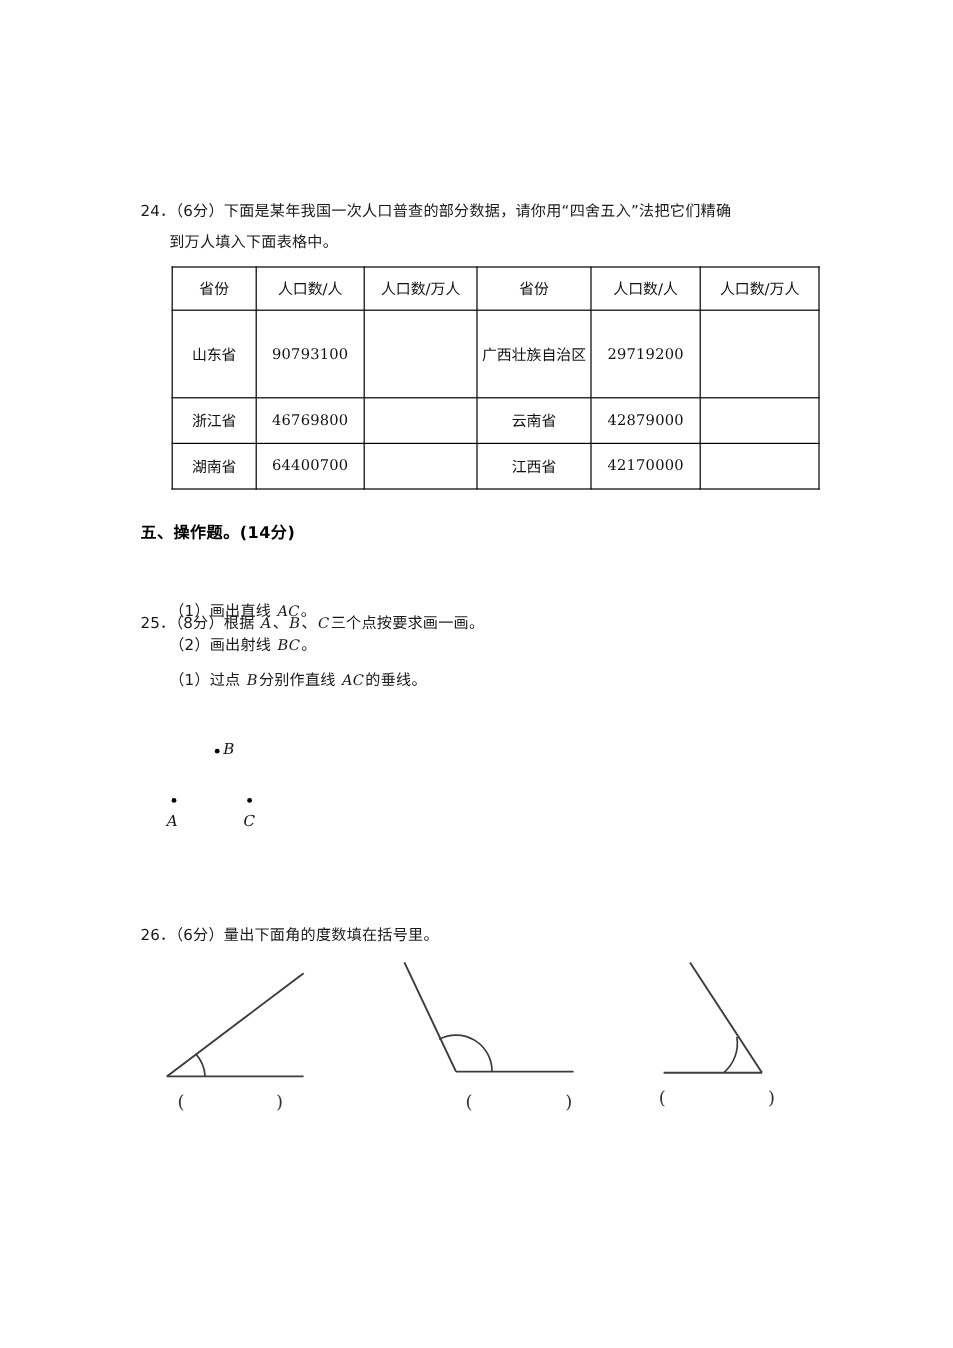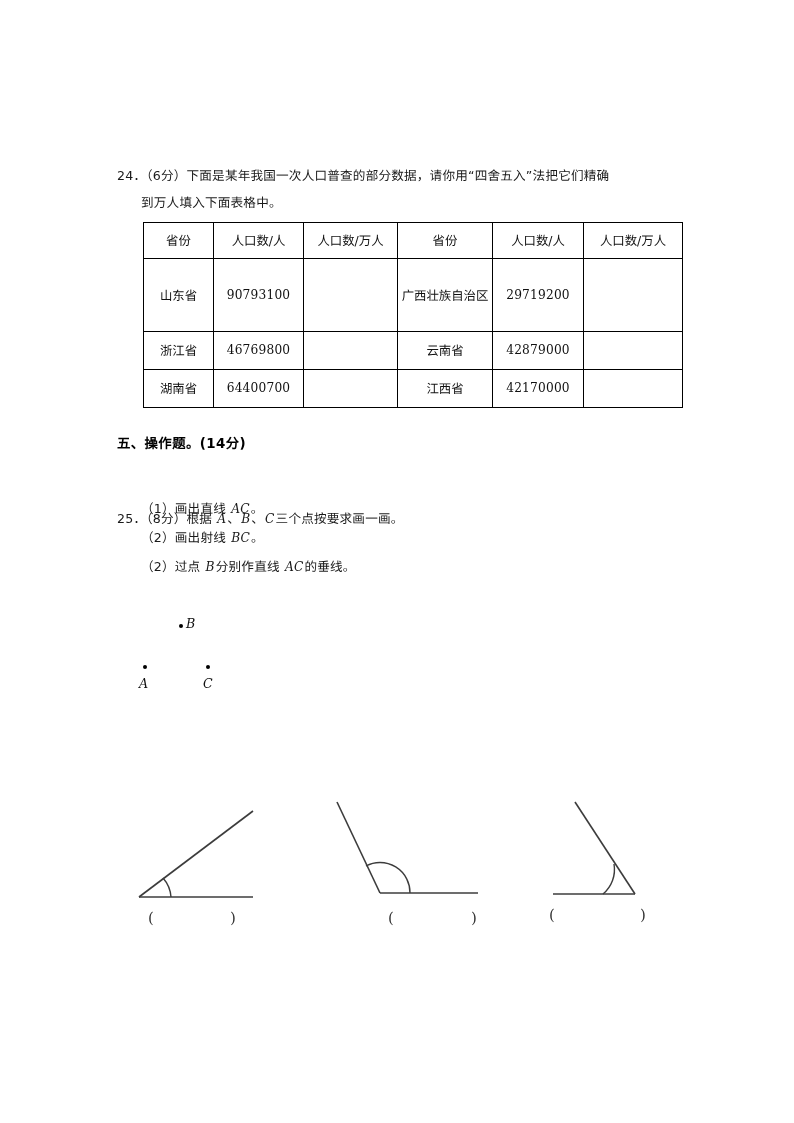--- a/index.html
+++ b/index.html
@@ -35,21 +35,21 @@
   }
   .ital {
     font-family: "DejaVu Serif", "Liberation Serif", serif;
     font-style: italic;
     font-size: 12.2px;
     padding: 0 1px;
   }
 
   
   #q24-line1 { left: 117px; top: 163px; }
-  #q24-line2 { left: 141px; top: 190px; }
+  #q24-line2 { left: 141px; top: 190px; font-family: Liberation Mono, monospace; }
 
   
   .tbl-wrap {
     position: absolute;
     left: 143px;
     top: 222px;
   }
   table.pop-table {
     border-collapse: collapse;
     table-layout: fixed;
@@ -198,32 +198,33 @@
   </div>
 
   <div id="sec5">五、操作题。(14分)</div>
 
   <div class="qline" id="q25-stem"><span>25．（8分）根据 </span><span class="ital">A</span><span>、</span><span class="ital">B</span><span>、</span><span class="ital">C</span><span>三个点按要求画一画。</span></div>
 
   <div class="qline" id="q25-i1"><span>（1）画出直线 </span><span class="ital">AC</span><span>。</span></div>
 
   <div class="qline" id="q25-i2"><span>（2）画出射线 </span><span class="ital">BC</span><span>。</span></div>
 
-  <div class="qline" id="q25-i3"><span>（2）过点 </span><span class="ital">B</span><span>分别作直线 </span><span class="ital">AC</span><span>的垂线。</span></div>
+  <div class="qline" id="q25-i3"><span>（1）过点 </span><span class="ital">B</span><span>分别作直线 </span><span class="ital">AC</span><span>的垂线。</span></div>
 
 
   <div class="pt-dot" id="dot-b"></div>
   <div class="pt-label" id="label-b">B</div>
 
   <div class="pt-dot" id="dot-a"></div>
   <div class="pt-label" id="label-a">A</div>
 
   <div class="pt-dot" id="dot-c"></div>
   <div class="pt-label" id="label-c">C</div>
 
+  <div class="qline" id="q26-stem">26．（6分）量出下面角的度数填在括号里。</div>
 
   <svg id="angles-svg" viewBox="0 0 794 150">
 
     <g>
       <line x1="139" y1="117" x2="253" y2="117" stroke="#3c3c3c" stroke-width="1.6"></line>
       <line x1="139" y1="117" x2="253" y2="31" stroke="#3c3c3c" stroke-width="1.6"></line>
       <path d="M 171 117 A 32 32 0 0 0 163 98" fill="none" stroke="#3c3c3c" stroke-width="1.4"></path>
     </g>
 
     <g>

